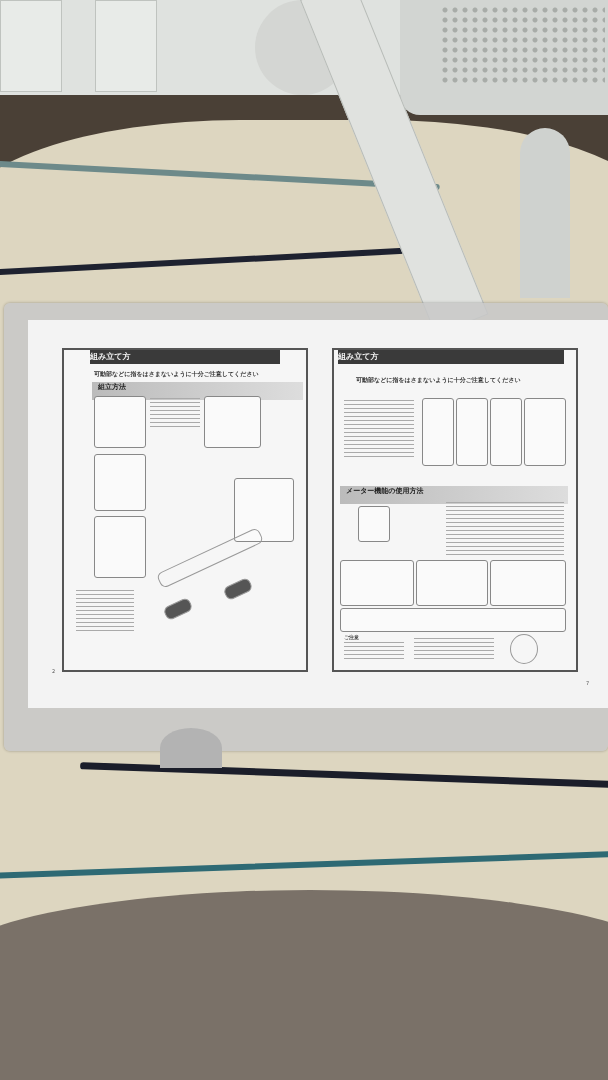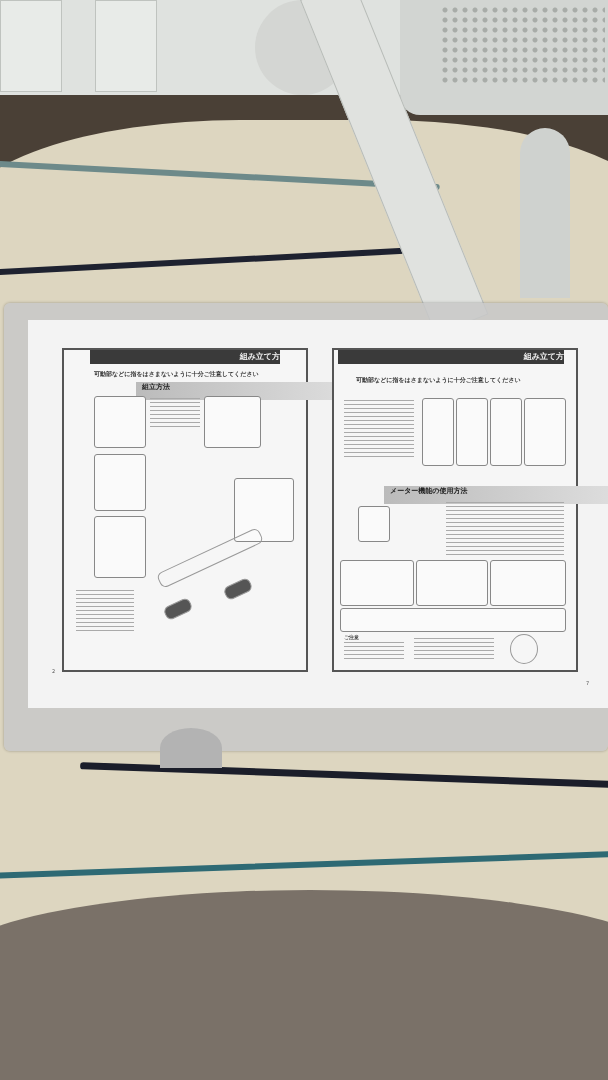--- a/index.html
+++ b/index.html
@@ -21,23 +21,23 @@
   .dots { position:absolute; left:440px; top:5px; width:165px; height:80px; background-image:radial-gradient(#a8aca8 2px, transparent 3px); background-size:10px 10px; }
   #leg { left:300px; top:0; width:55px; height:360px; background:#e0e2df; transform:rotate(-22deg); transform-origin:top left; border:1px solid #b8bcb8; }
   #leg2 { left:520px; top:128px; width:50px; height:170px; background:#cfd2cf; border-radius:25px 25px 0 0; }
   #knob { left:255px; top:0; width:95px; height:95px; background:#d4d6d3; border-radius:50%; }
   #sleeve { left:4px; top:303px; width:604px; height:448px; background:rgba(200,200,200,0.85); border-radius:6px; box-shadow:0 0 3px rgba(0,0,0,0.3); }
   #sleeve-notch { left:160px; top:728px; width:62px; height:40px; background:#b3b3b3; border-radius:50% 50% 0 0; }
   #paper { left:28px; top:320px; width:580px; height:388px; background:#f3f3f3; }
   .page { position:absolute; border:2px double #555; background:#f6f6f6; }
   #page-left { left:62px; top:348px; width:242px; height:320px; }
   #page-right { left:332px; top:348px; width:242px; height:320px; }
-  .page-title { position:absolute; left:26px; width:215px; top:0; height:14px; background:#3a3a3a; color:#f4f4f4; font-size:8px; text-align:right; line-height:14px; font-weight:bold; }
+  .page-title { position:absolute; left:26px; width:215px; top:0; height:14px; background:#3a3a3a; color:#f4f4f4; font-size:8px; text-align:left; line-height:14px; font-weight:bold; }
   .page-sub { position:absolute; font-size:6px; color:#333; font-weight:bold; white-space:nowrap; }
-  .section-bar { position:absolute; height:18px; background:linear-gradient(90deg,#bbb,#ddd); font-size:7px; color:#222; font-weight:bold; line-height:11px; padding-left:6px;margin-left:44px; }
+  .section-bar { position:absolute; height:18px; background:linear-gradient(90deg,#bbb,#ddd); font-size:7px; color:#222; font-weight:bold; line-height:11px; padding-left:6px; }
   .diagram-box { position:absolute; border:1px solid #888; background:#fafafa; border-radius:3px; }
   .sketch { position:absolute; border:1px solid #999; border-radius:6px; }
   .fine-text { position:absolute; background:repeating-linear-gradient(#aaa 0 1px, transparent 1px 4px); }
   .page-num { position:absolute; font-size:5px; color:#555; }
 </style>
 </head>
 <body>
 
 <div class="layer" id="floor-top"></div>
 <div class="layer" id="rug">

